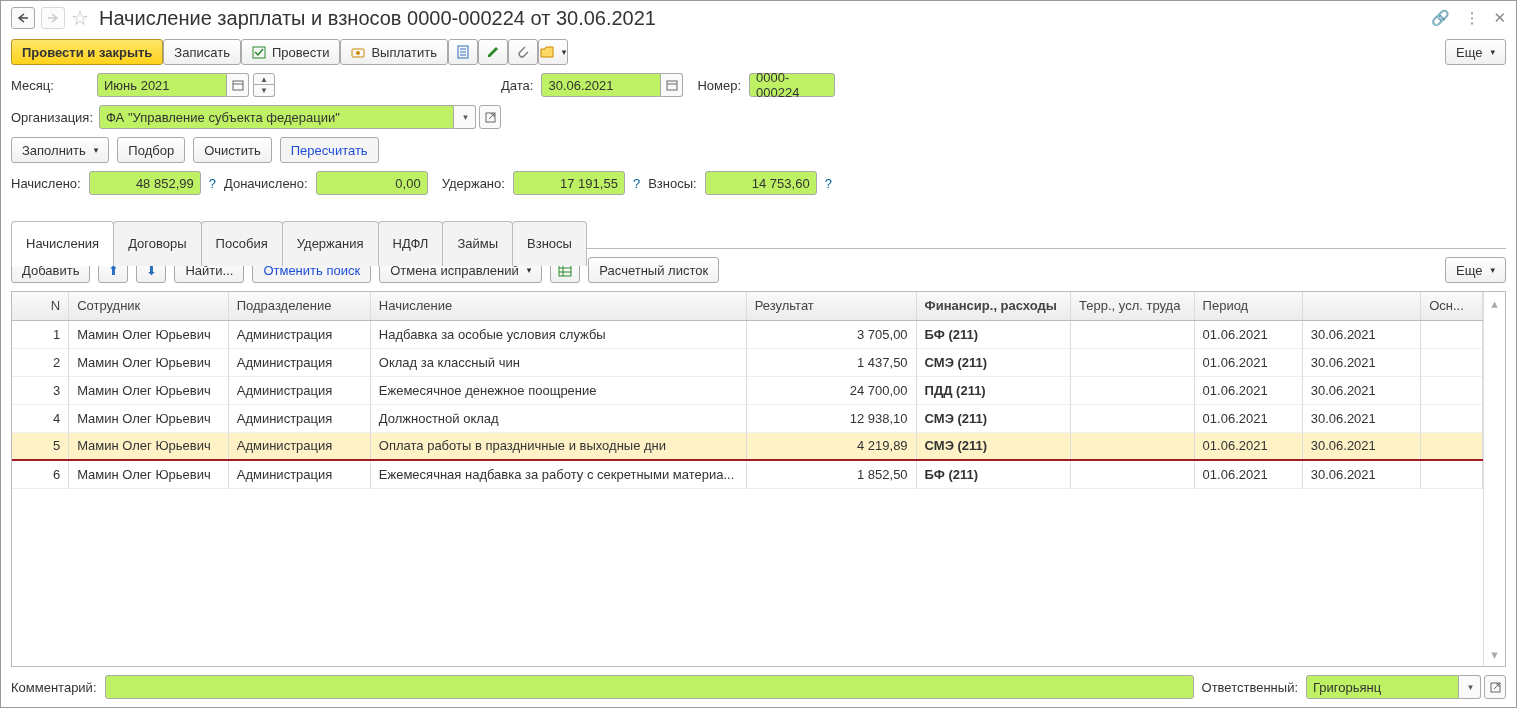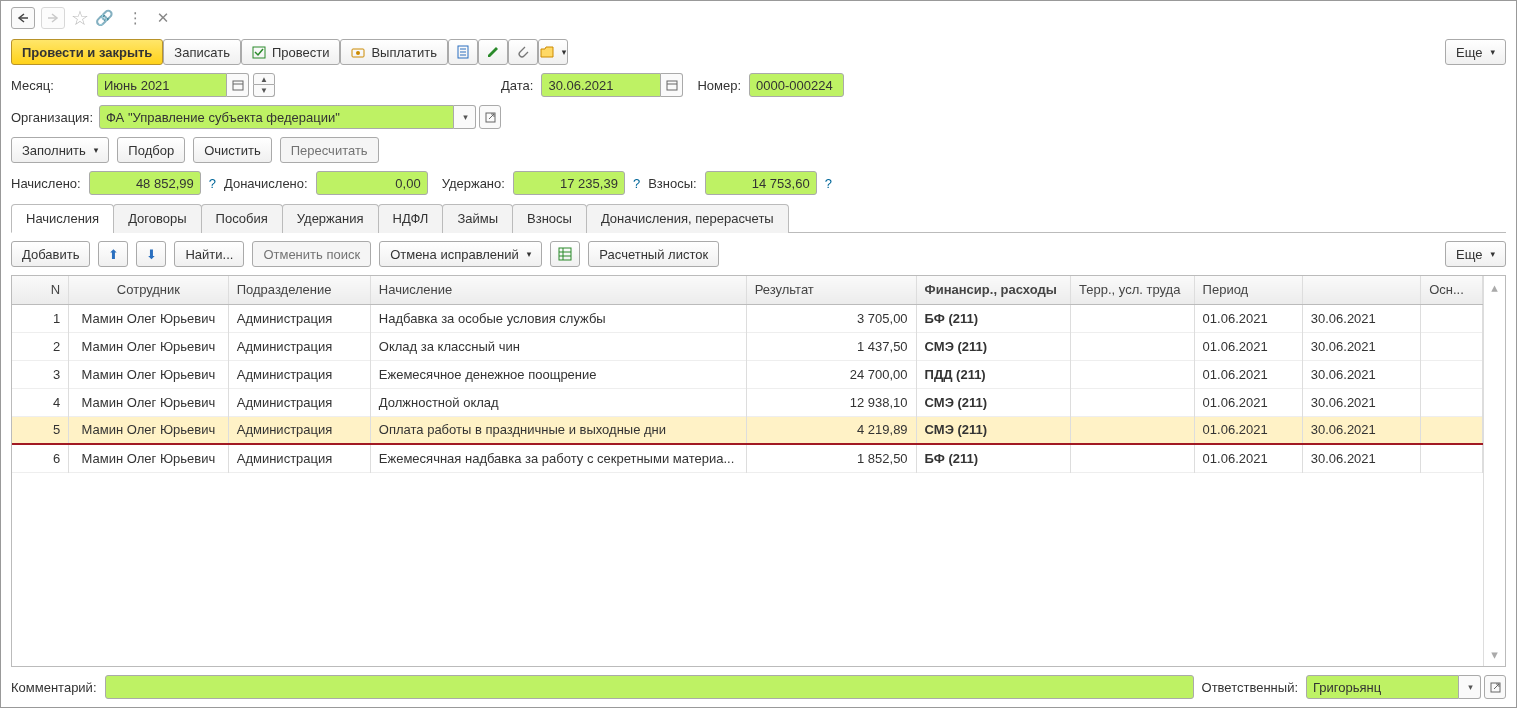--- a/index.html
+++ b/index.html
@@ -47,21 +47,21 @@
     display:flex; align-items:center; gap:6px;
     cursor:pointer;
     white-space:nowrap;
   }
   .btn.primary {
     background: linear-gradient(#ffe66a,#ffd21a);
     border-color:#b8932a;
     font-weight:bold;
   }
   .btn.icononly { width:30px; justify-content:center; padding:0;}
-  .btn.disabled { color:#737373; background:#f5f5f5; cursor:default;}
+  .btn.disabled { color:#1d4ed8; background:#f5f5f5; cursor:default;}
   .spacer { flex:1; }
   .caret { font-size:9px; margin-left:2px;}
   .formrow { display:flex; align-items:center; gap:8px; padding:4px 10px;}
   .formrow label { display:inline-block; }
   .lbl-month{width:78px;}
   .lbl-org{width:80px;}
   .input {
     border:1px solid #aaa;
     border-radius:3px;
     height:24px;
@@ -74,35 +74,35 @@
   .mini-btn.solo{border-left:1px solid #aaa;border-radius:3px;}
   .combo{display:flex;}
   .combo .input{border-radius:3px 0 0 3px;}
   .q{color:#069;cursor:help;}
   .summary{display:flex;align-items:center;gap:8px;padding:4px 10px 8px;}
   .summary .input{width:112px;}
   .tabs {
     display:flex; border-bottom:1px solid #bbb; margin:0 10px;
   }
   .tab {
-    padding:6px 14px; border:1px solid #bbb; border-bottom:none; margin-right:-1px;
-    background:#f3f3f3; cursor:pointer; position:relative; top:1px;
+    padding:14px 14px; border:1px solid #bbb; border-bottom:none; margin-right:-1px;
+    background:#f3f3f3; cursor:pointer; position:relative; top:18px;
     border-radius:4px 4px 0 0;
   }
   .tab.active { background:#fff; border-bottom:1px solid #fff; }
   .gridtoolbar{display:flex;align-items:center;gap:8px;padding:8px 10px;}
   .gridwrap{flex:1; margin:0 10px; border:1px solid #bbb; overflow:hidden; display:flex; flex-direction:column;}
   table{border-collapse:collapse;width:100%;table-layout:fixed;}
   th,td{border-right:1px solid #ddd;padding:5px 8px;text-align:left;white-space:nowrap;overflow:hidden;text-overflow:ellipsis;height:28px;}
   thead th{background:linear-gradient(#fafafa,#ececec);border-bottom:1px solid #bbb;font-weight:normal;color:#444;}
   tbody tr{border-bottom:1px solid #eee;}
   tbody tr.sel{background:#fff2c6;}
   .underline-red td{border-bottom:2px solid #a11923;}
   .col-n{width:55px;text-align:right;}
-  .col-emp{width:155px;text-align:center;}
+  .col-emp{width:155px;}
   .col-dept{width:138px;}
   .col-accr{width:365px;}
   .col-res{width:165px;text-align:right;}
   .col-fin{width:150px;font-weight:bold;}
   .col-terr{width:120px;}
   .col-p1{width:105px;}
   .col-p2{width:115px;}
   .col-osn{width:60px;}
   .footer{display:flex;align-items:center;gap:8px;padding:8px 10px;}
   .footer .input.comment{flex:1;}
@@ -122,20 +122,21 @@
         <line x1="2" y1="5" x2="11" y2="5" stroke="#444" stroke-width="1.5"></line>
       </svg>
   </div>
   <div class="nav-btn disabled">
     <svg width="12" height="10">
         <path d="M5 1 L10 5 L5 9" stroke="#888" fill="none" stroke-width="1.5"></path>
         <line x1="1" y1="5" x2="10" y2="5" stroke="#888" stroke-width="1.5"></line>
       </svg>
   </div>
   <span class="star">☆</span>
+  <div class="title">Начисление зарплаты и взносов 0000-000224 от 30.06.2021</div>
   <div class="title-icons">
     <span>🔗</span>
     <span>⋮</span>
     <span>✕</span>
   </div>
 </div>
 
 <div class="toolbar">
   <div class="btn primary">Провести и закрыть</div>
   <div class="btn">Записать</div>
@@ -204,21 +205,21 @@
   <div class="combo">
     <div class="input" style="width:120px;">30.06.2021</div>
     <div class="mini-btn">
       <svg width="12" height="12">
           <rect x="1" y="2" width="10" height="9" fill="none" stroke="#666"></rect>
           <line x1="1" y1="5" x2="11" y2="5" stroke="#666"></line>
         </svg>
     </div>
   </div>
   <label style="margin-left:6px;">Номер:</label>
-  <div class="input" style="width:95px;">0000-000224</div>
+  <div class="input" style="width:86px;">0000-000224</div>
 </div>
 
 <div class="formrow">
   <label class="lbl-org">Организация:</label>
   <div class="combo">
     <div class="input" style="width:355px;">ФА "Управление субъекта федерации"</div>
     <div class="mini-btn">
         <span class="caret">▾</span>
       </div>
     <div class="mini-btn" style="border-left:1px solid #aaa;margin-left:3px;border-radius:3px;">
@@ -240,36 +241,35 @@
   <div class="btn disabled">Пересчитать</div>
 </div>
 
 <div class="summary">
   <label>Начислено:</label>
   <div class="input r">48 852,99</div>
   <span class="q">?</span>
   <label>Доначислено:</label>
   <div class="input r">0,00</div>
   <label style="margin-left:6px;">Удержано:</label>
-  <div class="input r">17 235,39</div>
+  <div class="input r">17 191,55</div>
   <span class="q">?</span>
   <label>Взносы:</label>
   <div class="input r">14 753,60</div>
   <span class="q">?</span>
 </div>
 
 <div class="tabs" id="tabs">
     <div class="tab active">Начисления</div>
     <div class="tab">Договоры</div>
     <div class="tab">Пособия</div>
     <div class="tab">Удержания</div>
     <div class="tab">НДФЛ</div>
     <div class="tab">Займы</div>
     <div class="tab">Взносы</div>
-    <div class="tab">Доначисления, перерасчеты</div>
   </div>
 
 <div class="gridtoolbar">
   <div class="btn">Добавить</div>
   <div class="btn icononly">
       <span class="ic-blue">⬆</span>
     </div>
   <div class="btn icononly">
       <span class="ic-blue">⬇</span>
     </div>

